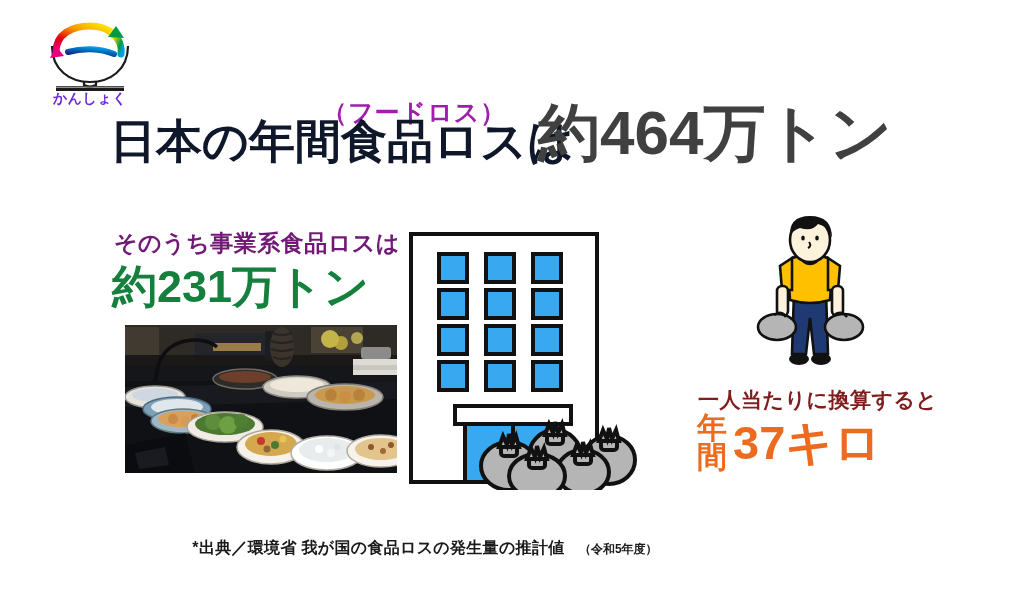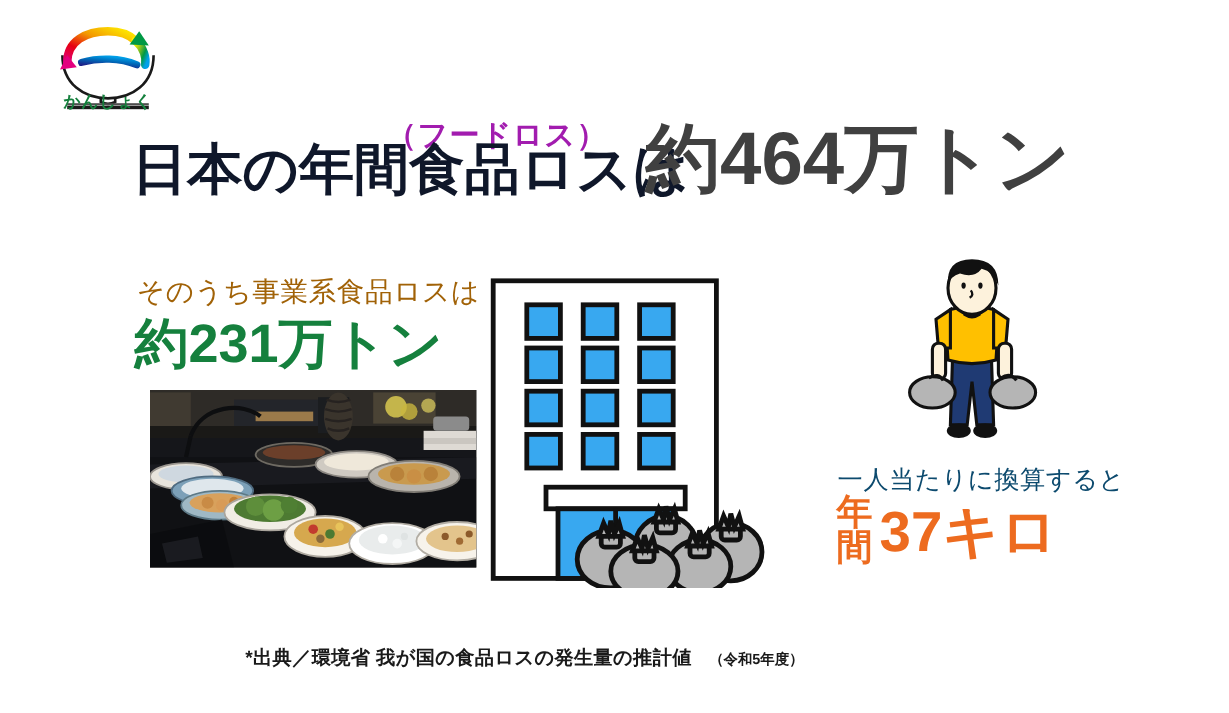--- a/index.html
+++ b/index.html
@@ -23,26 +23,26 @@
     position: absolute;
     left: 38px;
     top: 18px;
     width: 104px;
     height: 100px;
   }
   #logo-mark { position: absolute; left: 0; top: 0; width: 104px; height: 74px; }
   #logo-text {
     position: absolute;
     left: 0;
-    top: 58px;
+    top: 72px;
     width: 104px;
     text-align: center;
     font-size: 14px;
     font-weight: 700;
-    color: #15803d;
+    color: #6d28d9;
     letter-spacing: 0.5px;
   }
 
   
   #ruby {
     position: absolute;
     left: 322px;
     top: 96px;
     font-size: 25px;
     font-weight: 700;
@@ -72,22 +72,22 @@
     white-space: nowrap;
     line-height: 1;
   }
 
   
   #left-label {
     position: absolute;
     left: 114px;
     top: 228px;
     font-size: 23px;
-    font-weight: 400;
-    color: #a16207;
+    font-weight: 700;
+    color: #701a75;
     letter-spacing: 0.5px;
     white-space: nowrap;
   }
   #left-figure {
     position: absolute;
     left: 112px;
     top: 264px;
     font-size: 45px;
     font-weight: 700;
     color: #15803d;
@@ -125,22 +125,22 @@
     width: 116px;
     height: 162px;
   }
 
   
   #right-label {
     position: absolute;
     left: 698px;
     top: 386px;
     font-size: 21px;
-    font-weight: 400;
-    color: #0c4a6e;
+    font-weight: 700;
+    color: #7f1d1d;
     letter-spacing: 0.5px;
     white-space: nowrap;
   }
   #right-figure-wrap {
     position: absolute;
     left: 697px;
     top: 414px;
     display: flex;
     align-items: center;
   }
@@ -166,21 +166,20 @@
   }
 
   
   #footnote {
     position: absolute;
     left: 0;
     top: 538px;
     width: 850px;
     text-align: center;
     white-space: nowrap;
-    padding-left: 12px;
   }
   #footnote-main {
     font-size: 16px;
     font-weight: 700;
     color: #1a1a1a;
     letter-spacing: 0.3px;
   }
   #footnote-note {
     font-size: 12px;
     font-weight: 700;

